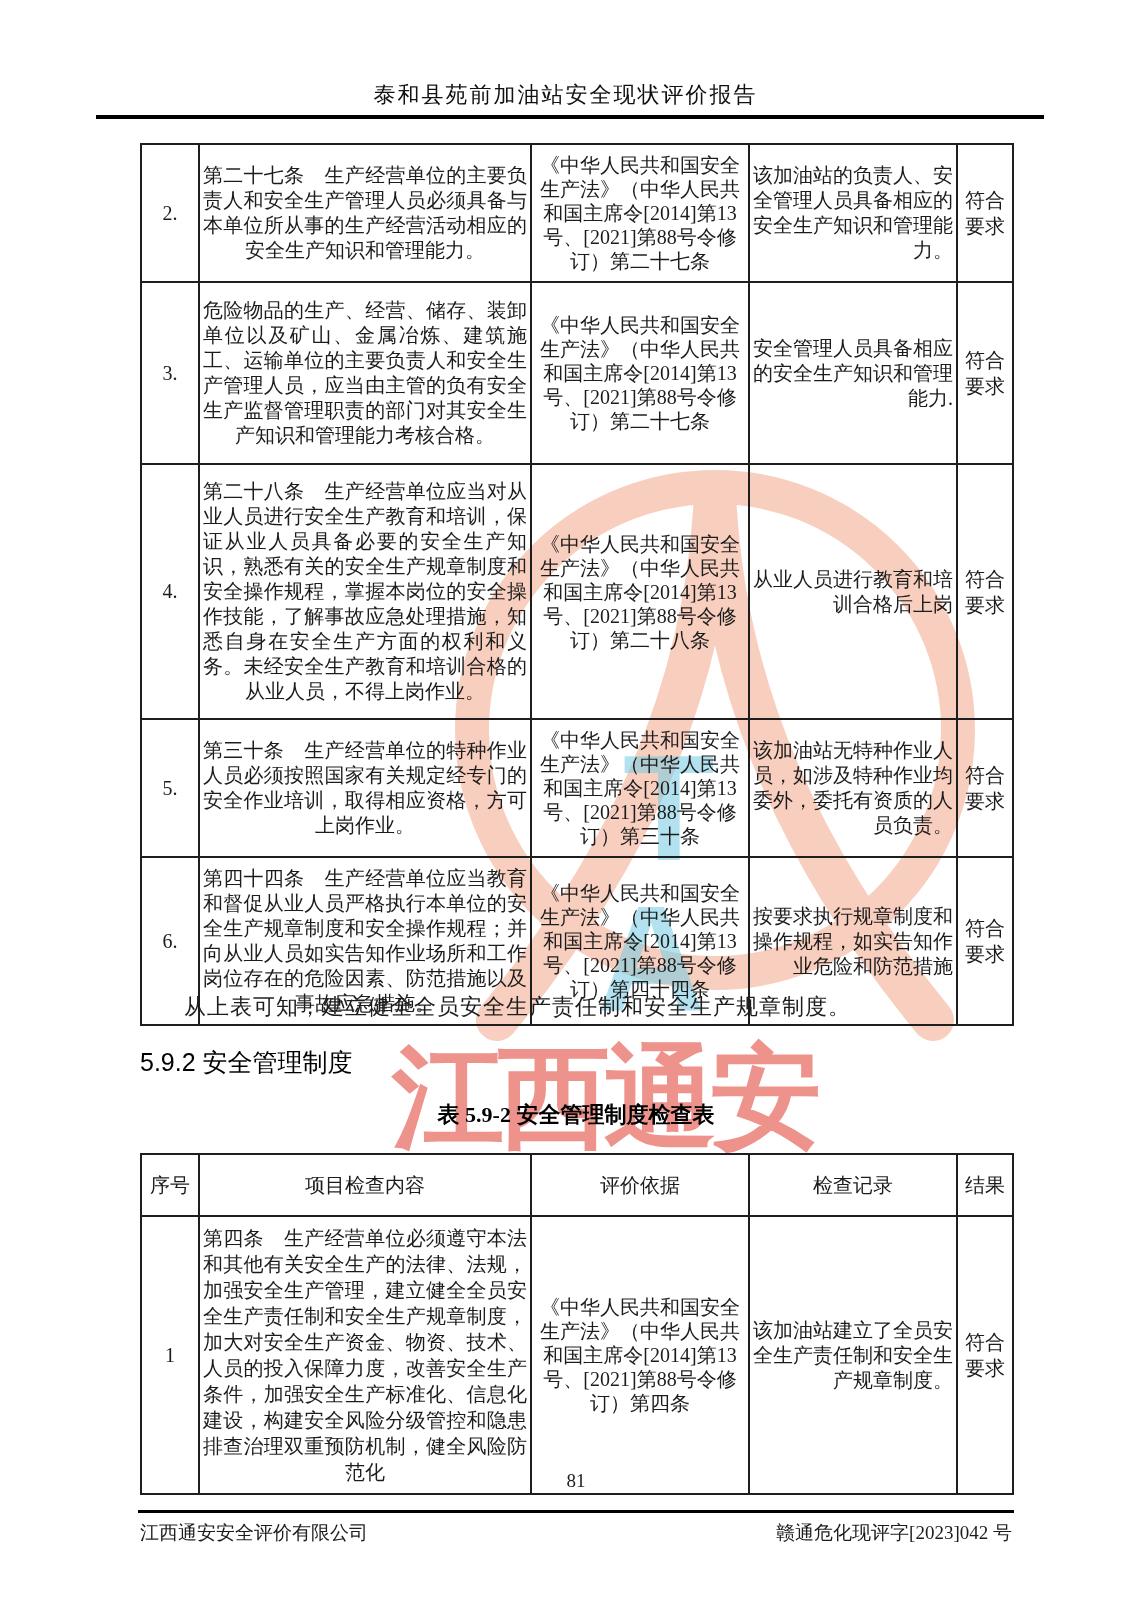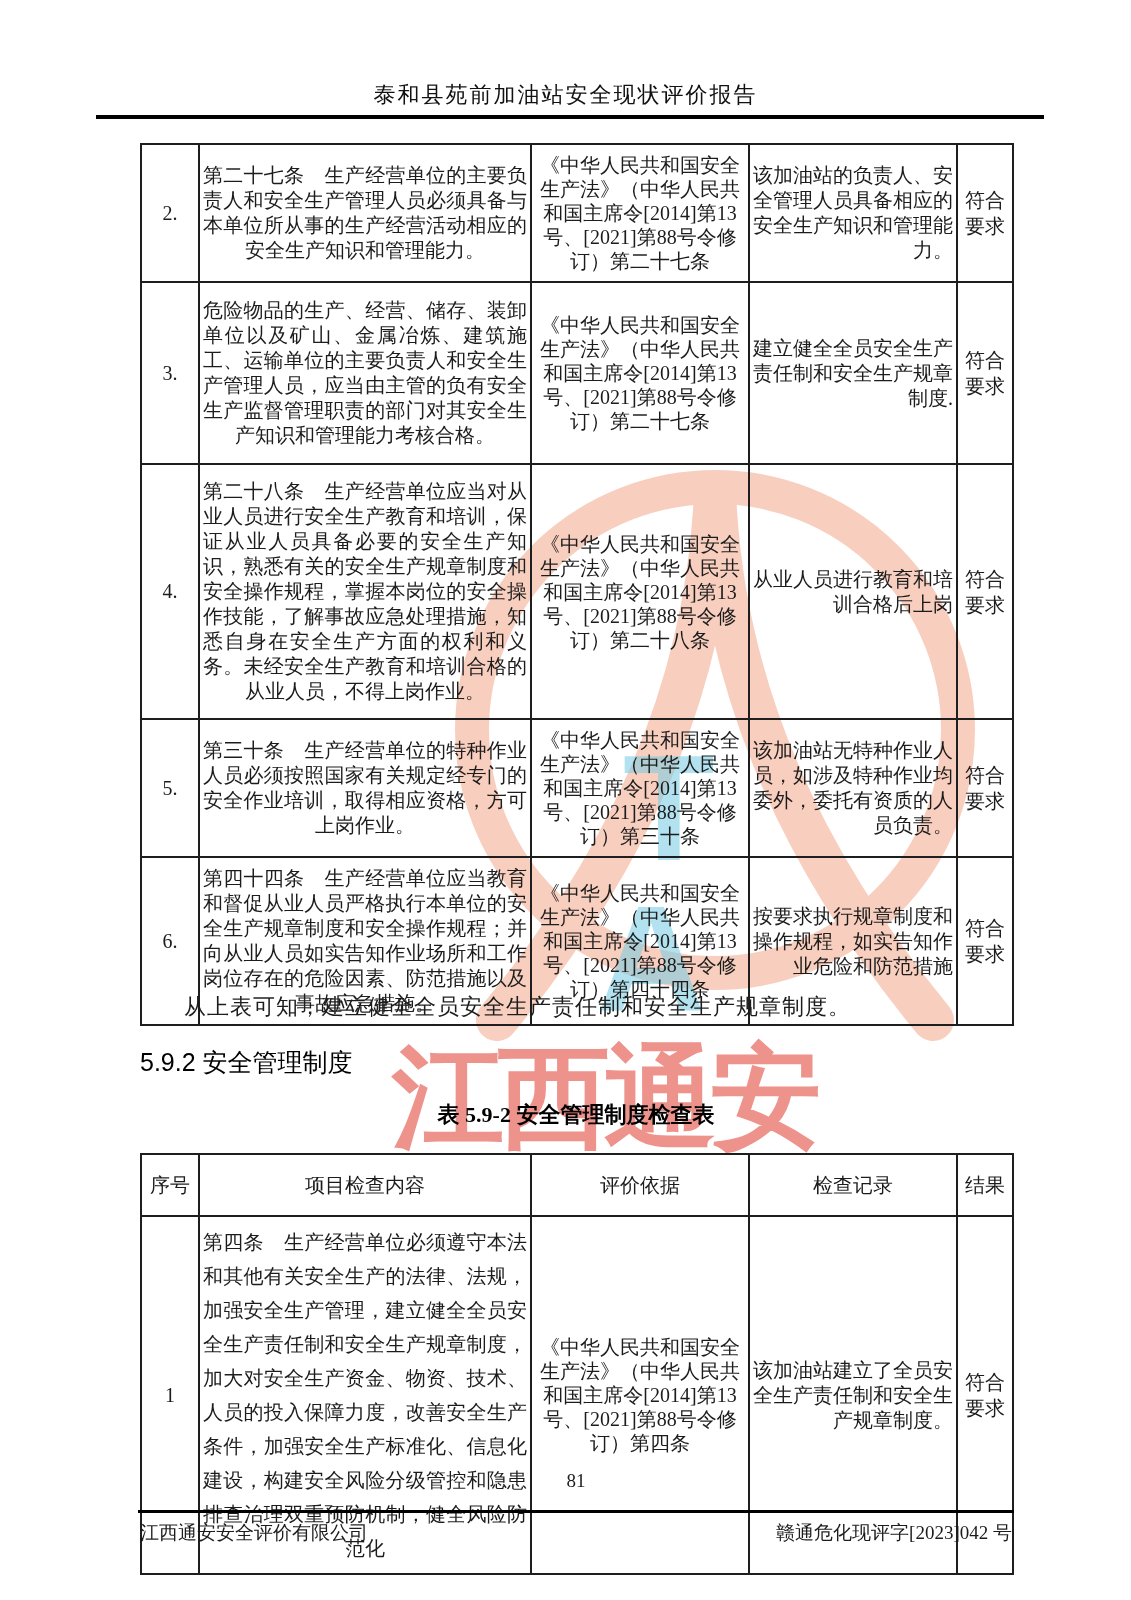--- a/index.html
+++ b/index.html
@@ -25,21 +25,21 @@
   table.t2{top:1145px;}
   table.sheet td,table.sheet th{
     border:2px solid #1e1e1e;vertical-align:middle;font-weight:normal;
     font-size:20px;color:#1c1c1c;padding:8px 3px;overflow:hidden;
   }
   .col-no{text-align:center;}
   .col-content{text-align:justify;text-align-last:center;line-height:25px;}
   .col-basis{text-align:center;line-height:24px;}
   .col-record{text-align:right;line-height:25px;}
   .col-result{text-align:center;line-height:26px;padding:0;border-radius:19px;}
-  .t2 .col-content{line-height:34px;}
+  .t2 .col-content{line-height:26px;}
   .t2 th{font-size:20px;text-align:center;height:44px;}
 
   .summary{position:absolute;top:984px;left:140px;width:872px;font-size:22px;
     text-indent:2em;letter-spacing:1px;}
   .sec-heading{position:absolute;top:1038px;left:140px;
     font-family:"Liberation Sans","DejaVu Sans",sans-serif;font-weight:400;font-size:25px;color:#000;}
   .tbl-caption{position:absolute;top:1092px;left:140px;width:872px;text-align:center;
     font-family:Liberation Serif, serif;font-weight:700;font-size:22px;color:#000;}
 
   .pageno{position:absolute;top:1462px;left:140px;width:872px;text-align:center;font-size:19px;}
@@ -84,21 +84,21 @@
           <td class="col-no">2.</td>
           <td class="col-content">第二十七条　生产经营单位的主要负责人和安全生产管理人员必须具备与本单位所从事的生产经营活动相应的安全生产知识和管理能力。</td>
           <td class="col-basis">《中华人民共和国安全生产法》（中华人民共和国主席令[2014]第13号、[2021]第88号令修订）第二十七条</td>
           <td class="col-record">该加油站的负责人、安全管理人员具备相应的安全生产知识和管理能力。</td>
           <td class="col-result">符合要求</td>
         </tr>
         <tr style="height:182px">
           <td class="col-no">3.</td>
           <td class="col-content">危险物品的生产、经营、储存、装卸单位以及矿山、金属冶炼、建筑施工、运输单位的主要负责人和安全生产管理人员，应当由主管的负有安全生产监督管理职责的部门对其安全生产知识和管理能力考核合格。</td>
           <td class="col-basis">《中华人民共和国安全生产法》（中华人民共和国主席令[2014]第13号、[2021]第88号令修订）第二十七条</td>
-          <td class="col-record">建立健全全员安全生产责任制和安全生产规章制度.</td>
+          <td class="col-record">安全管理人员具备相应的安全生产知识和管理能力.</td>
           <td class="col-result">符合要求</td>
         </tr>
         <tr style="height:255px">
           <td class="col-no">4.</td>
           <td class="col-content">第二十八条　生产经营单位应当对从业人员进行安全生产教育和培训，保证从业人员具备必要的安全生产知识，熟悉有关的安全生产规章制度和安全操作规程，掌握本岗位的安全操作技能，了解事故应急处理措施，知悉自身在安全生产方面的权利和义务。未经安全生产教育和培训合格的从业人员，不得上岗作业。</td>
           <td class="col-basis">《中华人民共和国安全生产法》（中华人民共和国主席令[2014]第13号、[2021]第88号令修订）第二十八条</td>
           <td class="col-record">从业人员进行教育和培训合格后上岗</td>
           <td class="col-result">符合要求</td>
         </tr>
         <tr style="height:128px">

